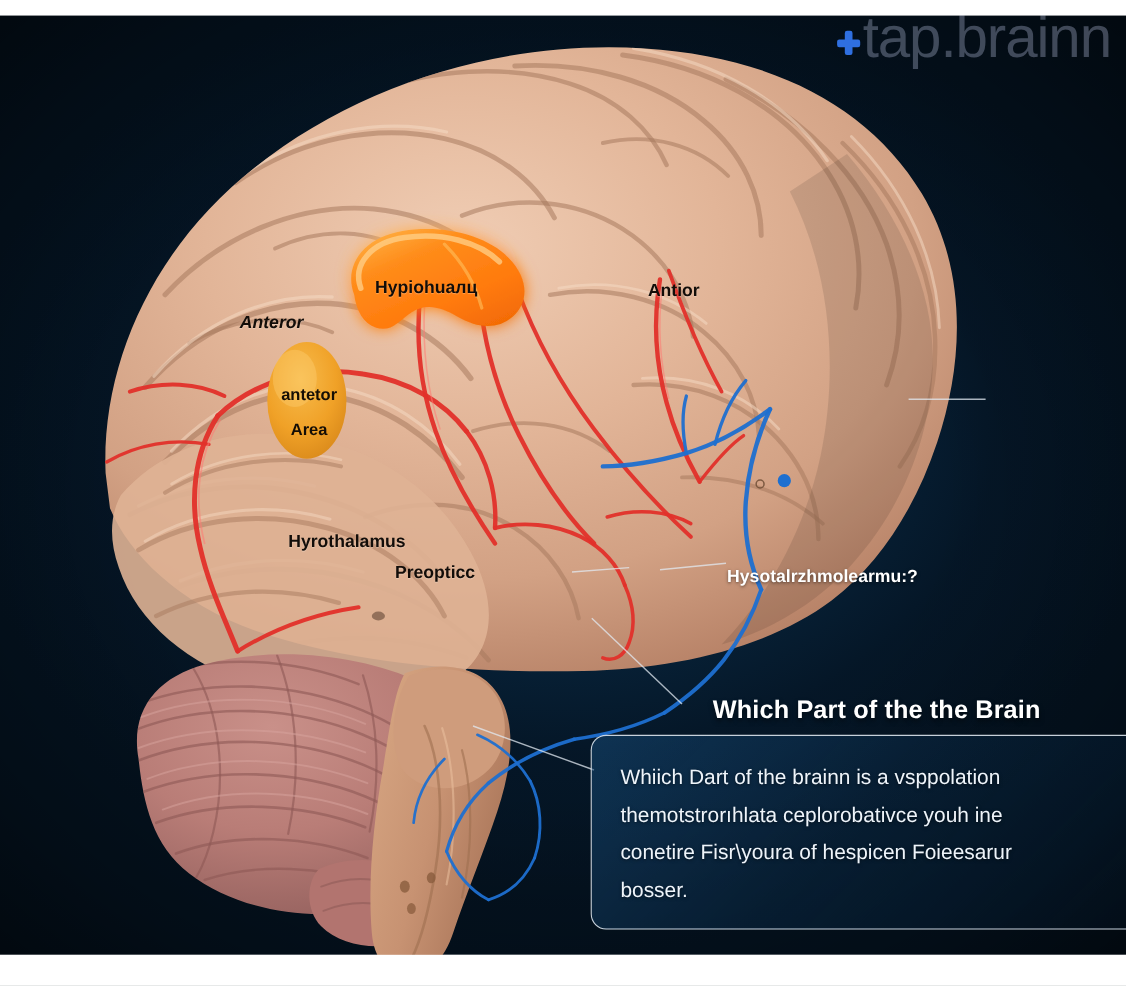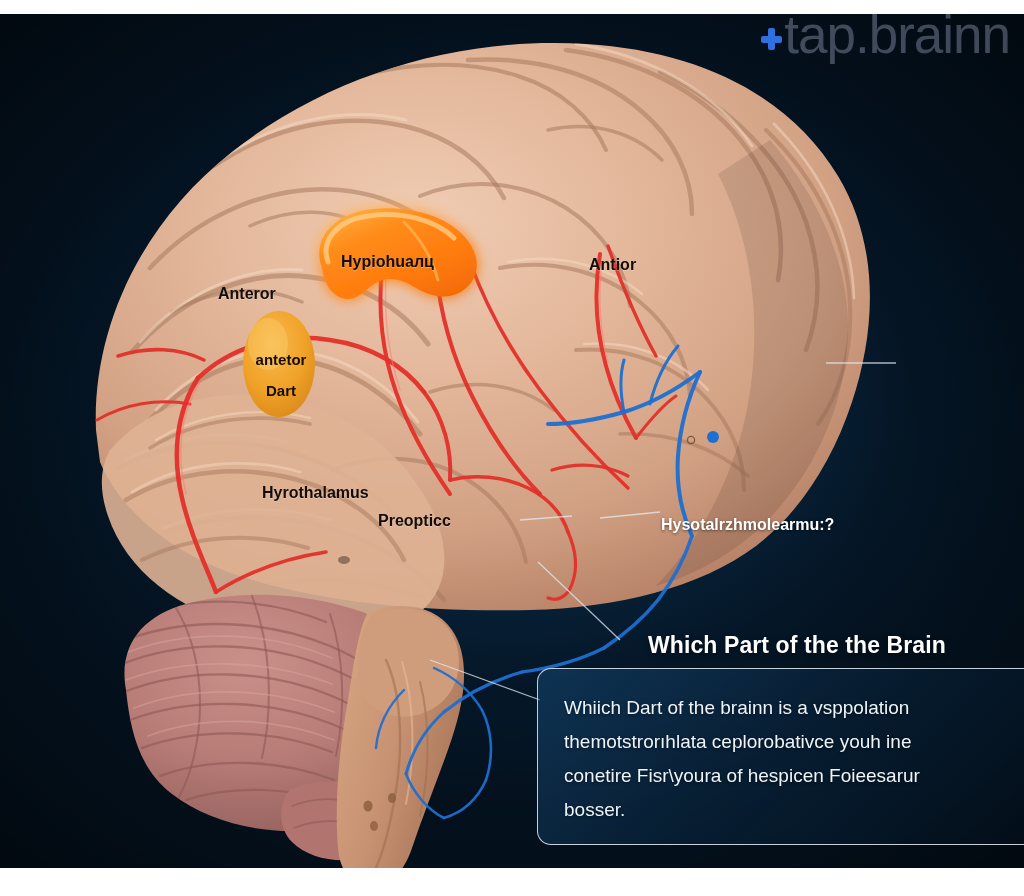--- a/index.html
+++ b/index.html
@@ -449,34 +449,34 @@
       <g stroke="rgba(226,234,242,0.75)" stroke-width="1.3" fill="none">
         <line x1="826" y1="363" x2="896" y2="363"></line>
         <line x1="600" y1="518" x2="660" y2="512"></line>
         <line x1="520" y1="520" x2="572" y2="516"></line>
         <line x1="538" y1="562" x2="620" y2="640"></line>
         <line x1="430" y1="660" x2="540" y2="700"></line>
       </g>
     </svg>
   </div>
 
-  <div class="lbl lbl-dark" style="left:218px; top:285px;">Anteror</div>
+  <div class="lbl lbl-dark" style="left:218px; top:285px;font-style:italic;">Anteror</div>
 
   <div class="lbl lbl-dark" style="left:341px; top:253px;">Hypiohuaлц</div>
 
   <div class="lbl lbl-dark" style="left:589px; top:244px;margin-top:12px;">Antior</div>
 
   <div class="lbl lbl-dark" style="left:262px; top:484px;">Hyrothalamus</div>
 
-  <div class="lbl lbl-dark" style="left:378px; top:512px;text-align:center;">Preopticc</div>
+  <div class="lbl lbl-dark" style="left:359px; top:512px;text-align:center;">Preopticc</div>
 
   <div class="lbl lbl-white" style="left:661px; top:516px;">Hysotalrzhmolearmu:?</div>
 
   <div class="shape-text" style="left:253px; top:335px; width:56px;">antetor</div>
-  <div class="shape-text" style="left:253px; top:366px; width:56px;">Dart</div>
+  <div class="shape-text" style="left:253px; top:366px; width:56px;">Area</div>
 
   <div class="panel-title">Which Part of the the Brain</div>
 
   <div class="info-box">
     <div class="info-body">
       <span class="bl">Whiich Dart of the brainn is a vsppolation</span>
       <span class="bl">themotstrorıhlata ceplorobativce youh ine</span>
       <span class="bl">conetire Fisr\youra of hespicen Foieesarur</span>
       <span class="bl">bosser.</span>
     </div>

